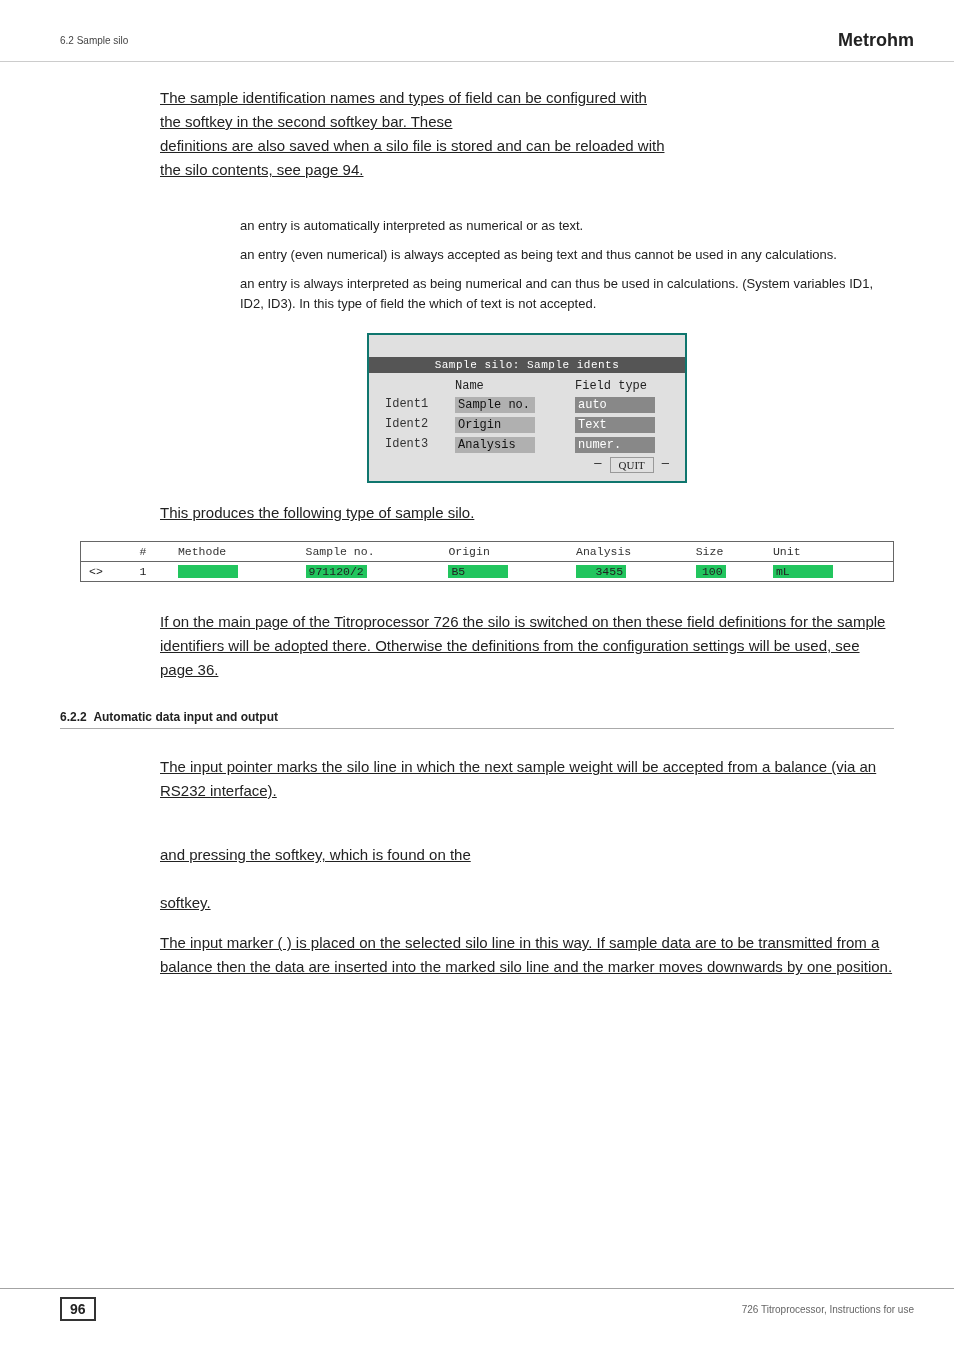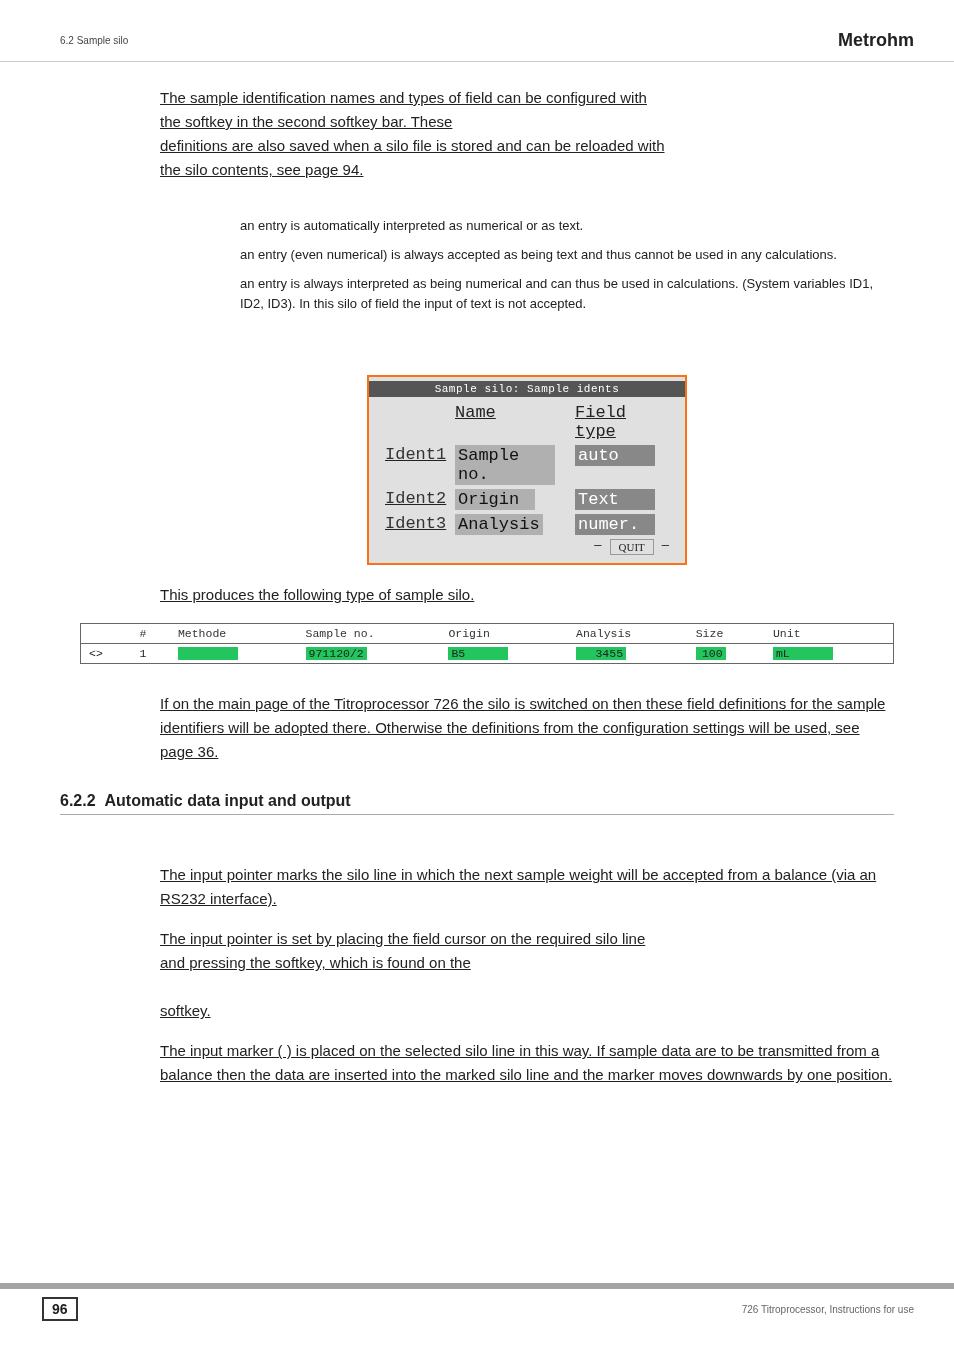--- a/index.html
+++ b/index.html
@@ -71,42 +71,40 @@
     }
 
     
     .terminal-wrap {
       display: flex;
       justify-content: center;
       margin: 18px 0 18px 0;
     }
     .terminal {
       background: #e0e0e0;
-      border: 2px solid #f97316;
+      border: 2px solid #0f766e;
       font-family: 'Courier New', Courier, monospace;
       font-size: 12px;
       min-width: 320px;
-      padding: 4px 0 6px 0;
-      margin-top: 42px;
+      padding: 22px 0 6px 0;
     }
     .terminal-title {
       background: #555;
       color: #fff;
       text-align: center;
       padding: 2px 10px;
       font-size: 11px;
       letter-spacing: 0.5px;
       margin-bottom: 4px;
     }
     .terminal-row {
       display: flex;
       padding: 2px 16px;
       gap: 20px;
-      font-size: 17px;
-      text-decoration: underline;
+      font-size: 12px;
     }
     .terminal-row .col-label {
       width: 50px;
       color: #333;
     }
     .terminal-row .col-name {
       width: 100px;
     }
     .terminal-row .col-type {
       width: 90px;
@@ -178,40 +176,40 @@
     .cell-highlight {
       background: #22c55e;
       display: inline-block;
       min-width: 60px;
       padding: 0 3px;
     }
 
     
     .section-heading {
       font-weight: bold;
-      font-size: 16px;
-      margin: 28px 0 30px 0;
+      font-size: 12px;
+      margin: 28px 0 8px 0;
       padding-bottom: 4px;
       border-bottom: 1px solid #aaa;
     }
     .section-heading-wrap {
       padding: 0 60px 0 60px;
     }
 
     
     .page-footer {
       position: absolute;
       bottom: 30px;
       left: 0;
       right: 0;
       display: flex;
       justify-content: space-between;
       align-items: center;
-      padding: 0 40px 0 42px;
-      border-top: 6px solid #a3a3a3;
+      padding: 0 40px 0 60px;
+      border-top: 1px solid #a3a3a3;
       padding-top: 8px;
     }
     .footer-page-num {
       font-weight: bold;
       font-size: 14px;
       border: 2px solid #333;
       padding: 2px 8px;
     }
     .footer-right {
       font-size: 10px;
@@ -251,21 +249,21 @@
     <div class="spacer"></div>
 
     <div class="indented">
       <div class="indent-list">
         <span>an entry is automatically interpreted as numerical or as text.</span>
       </div>
       <div class="indent-list">
         <span>an entry (even numerical) is always accepted as being text and thus cannot be used in any calculations.</span>
       </div>
       <div class="indent-list">
-        <span>an entry is always interpreted as being numerical and can thus be used in calculations. (System variables ID1, ID2, ID3). In this silo of field the input of text is not accepted.</span>
+        <span>an entry is always interpreted as being numerical and can thus be used in calculations. (System variables ID1, ID2, ID3). In this type of field the which of text is not accepted.</span>
       </div>
     </div>
 
     <div class="terminal-wrap">
       <div class="terminal">
         <div class="terminal-title">Sample silo: Sample idents</div>
         <div class="terminal-row">
           <span class="col-label"></span>
           <span class="col-name">Name</span>
           <span class="col-type">Field type</span>
@@ -343,21 +341,21 @@
   <div class="content">
 
 
     <div class="spacer"></div>
 
     <div class="para">
       <span>The input pointer marks the silo line in which the next sample weight will be accepted from a balance (via an RS232 interface).</span>
     </div>
 
     <div class="para">
-      <span>The input pointer is set by placing the field cursor on the required silo line</span><br>
+      <br>
       <span>and pressing the                                  softkey, which is found on the</span><br>
       <br>
       <span>       softkey.</span>
     </div>
 
     <div class="para">
       <span>The input marker (  ) is placed on the selected silo line in this way. If sample data are to be transmitted from a balance then the data are inserted into the marked silo line and the marker moves downwards by one position.</span>
     </div>
 
   </div>

